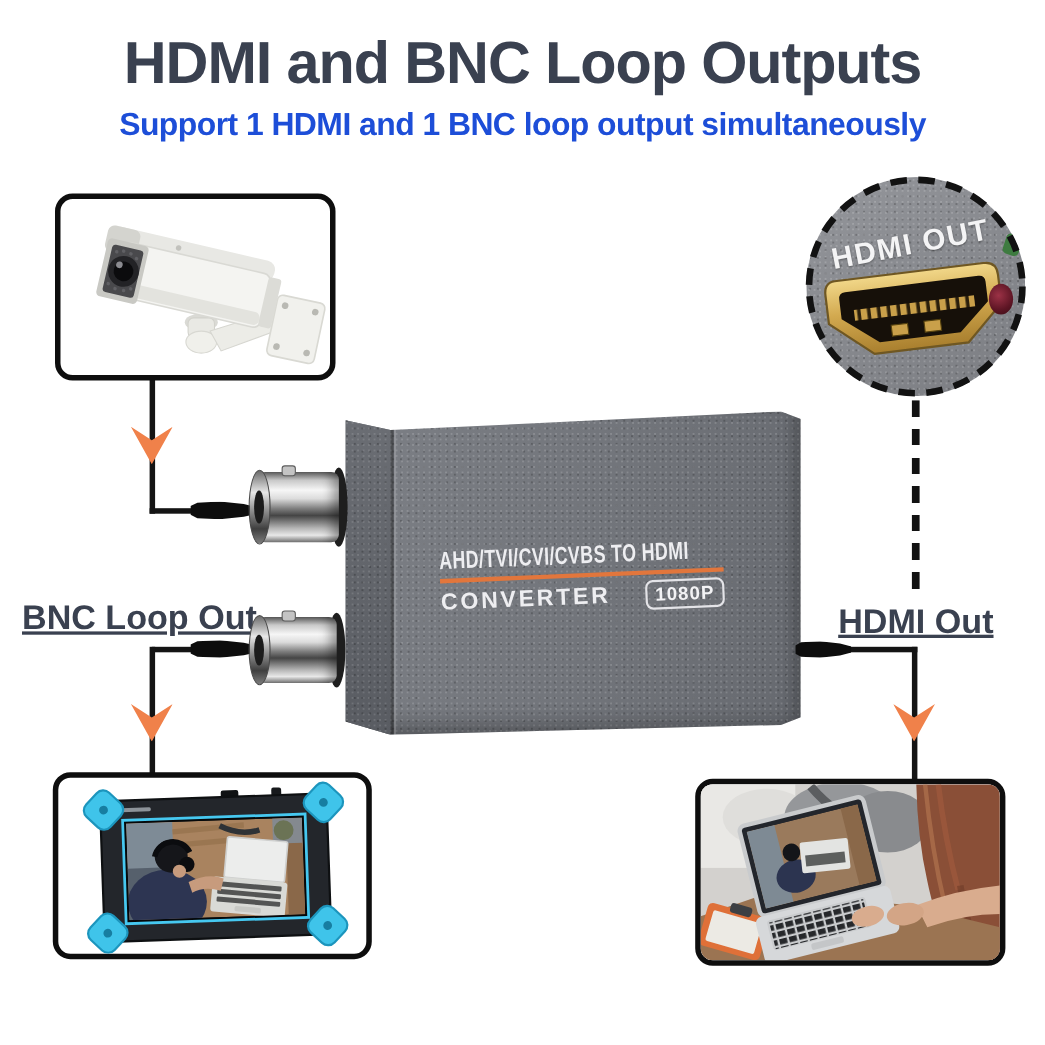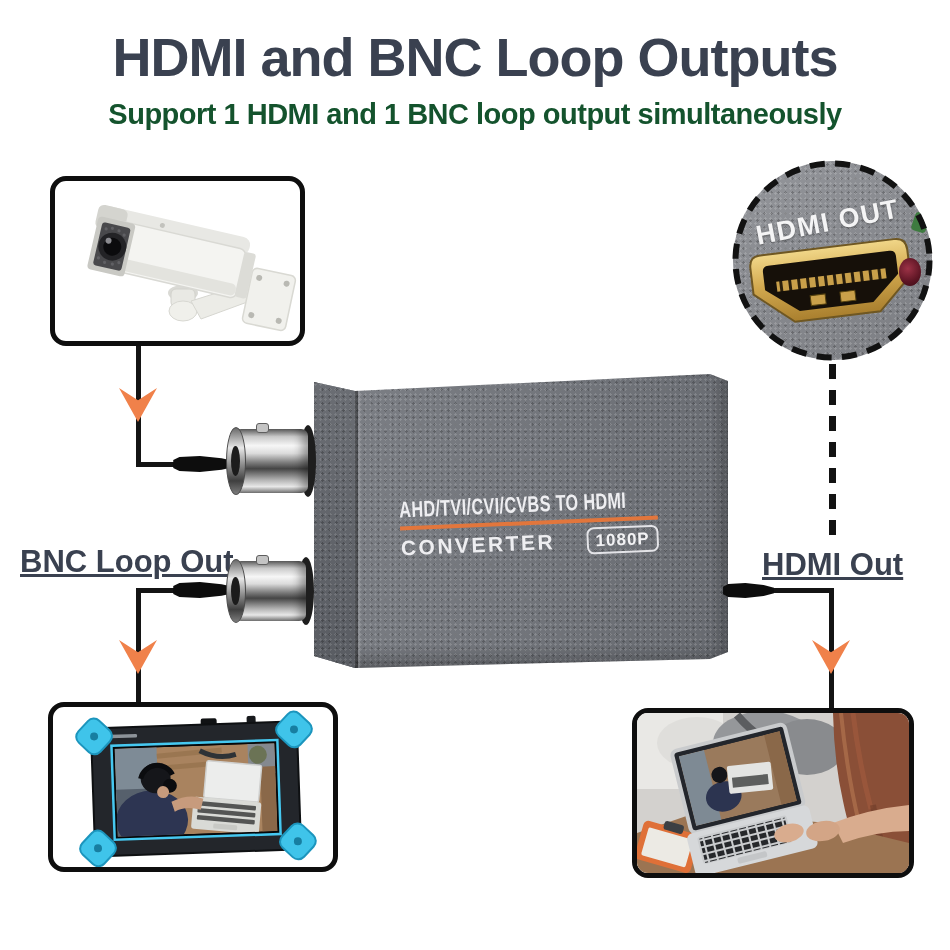--- a/index.html
+++ b/index.html
@@ -8,21 +8,21 @@
     position:relative;width:950px;height:950px;background:#ffffff;overflow:hidden;
     font-family:"Liberation Sans","DejaVu Sans",sans-serif;
   }
   
   .title{
     position:absolute;left:0;right:0;top:28px;text-align:center;
     font-size:54px;font-weight:700;color:#3a4150;letter-spacing:-1px;line-height:58px;
   }
   .subtitle{
     position:absolute;left:0;right:0;top:97px;text-align:center;
-    font-size:29px;font-weight:700;color:#14532d;letter-spacing:-0.5px;line-height:34px;
+    font-size:29px;font-weight:700;color:#1d4ed8;letter-spacing:-0.5px;line-height:34px;
   }
   .conn-label{
     position:absolute;font-size:31px;font-weight:600;color:#3a4150;z-index:22;white-space:nowrap;text-decoration:underline;
   }
   
   .line{position:absolute;background:#141414;z-index:10;}
   .dashed-v{
     position:absolute;left:829px;top:364px;width:7px;height:182px;z-index:6;
     background:repeating-linear-gradient(180deg,#121212 0 15px,transparent 15px 26px);
   }

